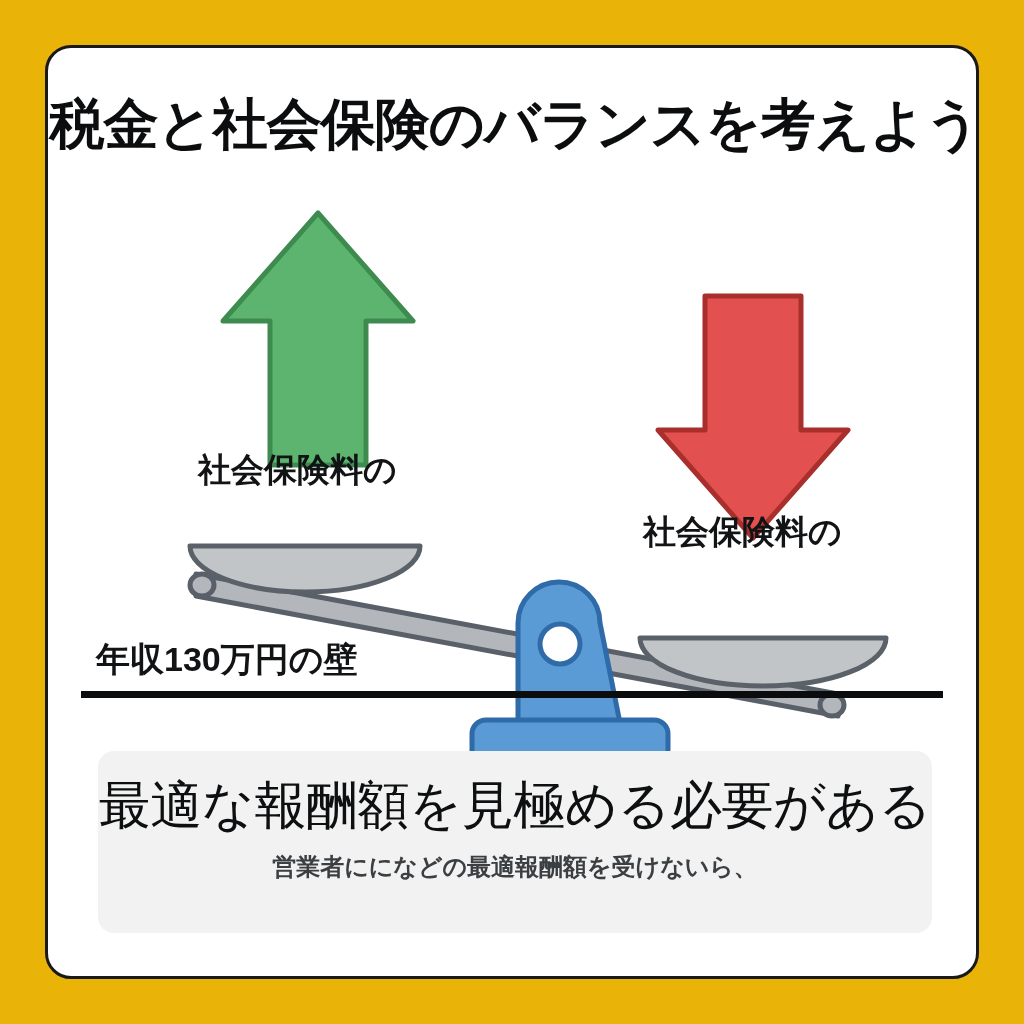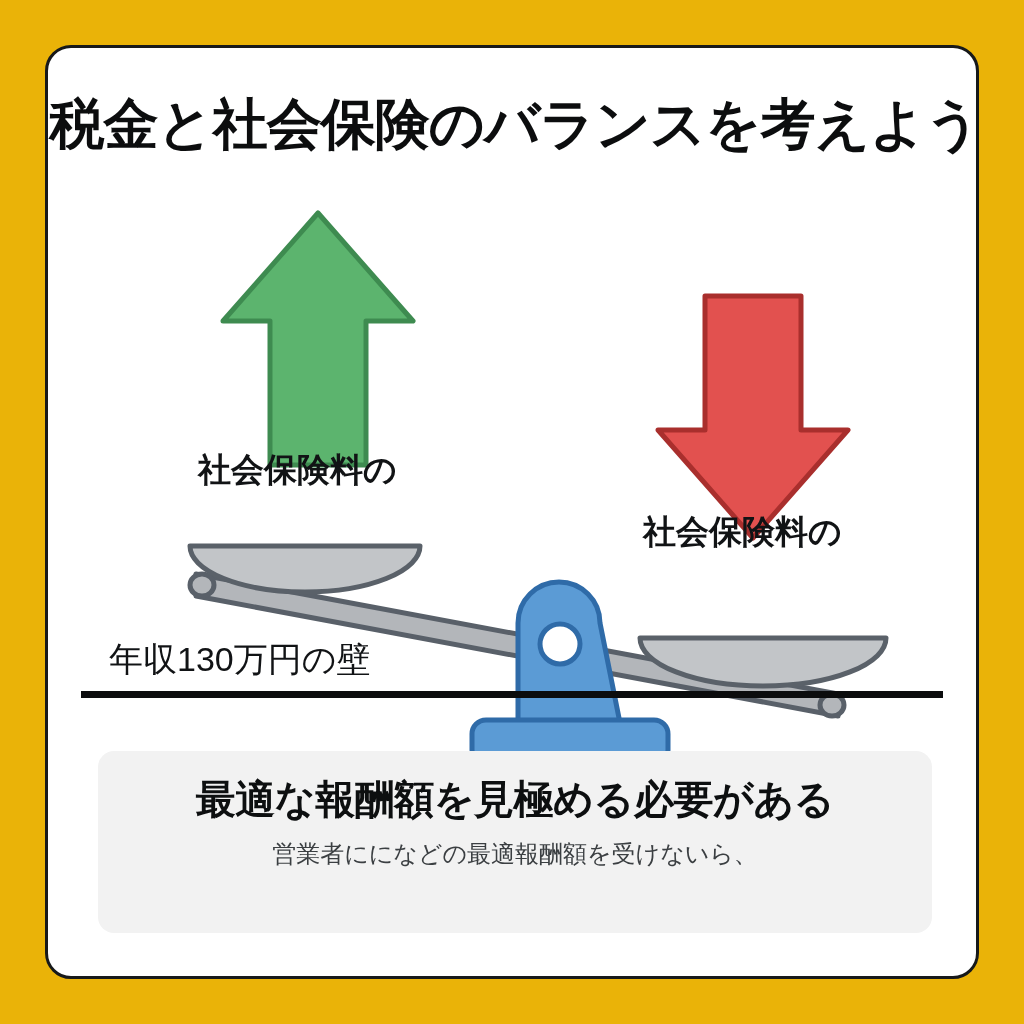--- a/index.html
+++ b/index.html
@@ -75,50 +75,49 @@
     top: 643px;
     width: 862px;
     height: 7px;
     background: #0b0c0d;
   }
   #label-wall {
     position: absolute;
     left: 48px;
     top: 589px;
     font-size: 34px;
-    font-weight: 400;
+    font-weight: 700;
     color: #111315;
     white-space: nowrap;
-    margin-left: 13px;
   }
 
   
   #callout {
     position: absolute;
     left: 50px;
     top: 703px;
     width: 834px;
     height: 182px;
     box-sizing: border-box;
     background: #f2f2f2;
     border-radius: 16px;
     padding-top: 26px;
     text-align: center;
   }
   #callout-heading {
-    font-size: 40px;
-    font-weight: 700;
+    font-size: 52px;
+    font-weight: 400;
     color: #0d0f10;
     letter-spacing: -0.5px;
     white-space: nowrap;
     line-height: 1.1;
   }
   .callout-line {
     font-size: 24px;
-    font-weight: 400;
+    font-weight: 700;
     color: #3b3f42;
     white-space: nowrap;
     line-height: 1.55;
   }
   #callout-body { margin-top: 14px; }
 </style>
 </head>
 <body>
 
 <div id="page">

